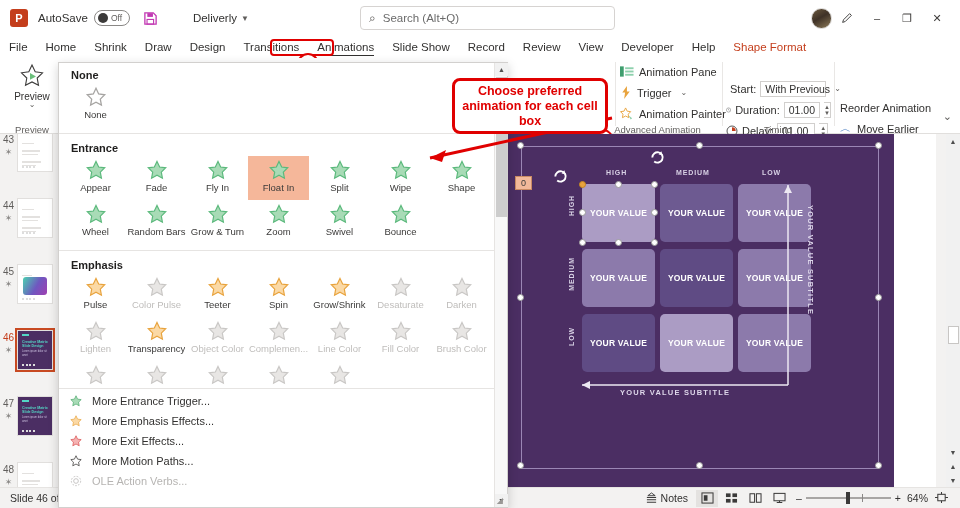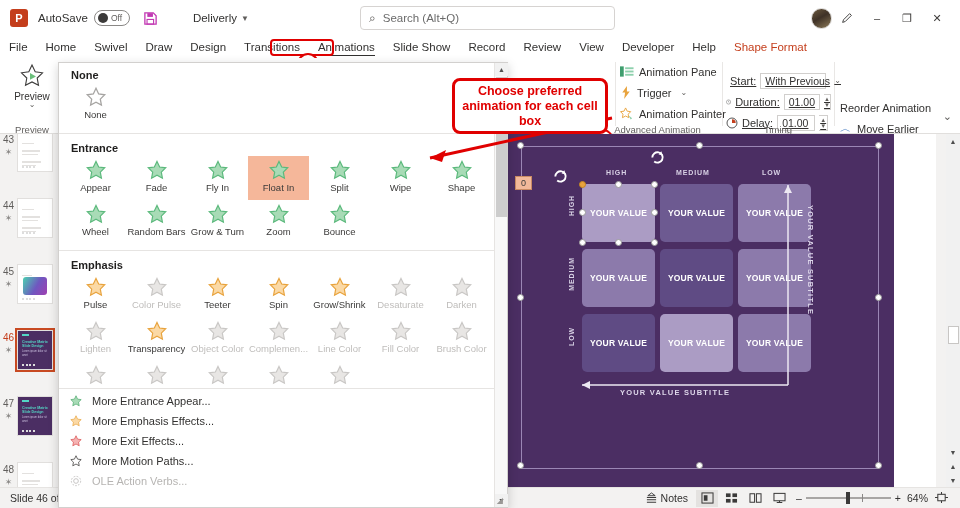--- a/index.html
+++ b/index.html
@@ -102,21 +102,21 @@
     display:flex; flex-direction:column; align-items:center; padding-top:3px;
   }
   .rb-preview .lbl { font-size:10px; margin-top:2px; }
   .rb-preview .cv { font-size:8px; color:#605e5c; line-height:6px; }
   .grp-label { position:absolute; font-size:9.5px; color:#605e5c; text-align:center; }
   .rb-sep { position:absolute; top:4px; width:1px; height:64px; background:#e9e7e5; }
 
   
   .adv-col { position:absolute; left:620px; top:3px; width:110px; }
   .adv-row { display:flex; align-items:center; gap:5px; height:21px; font-size:11px; }
-  .timing-col { position:absolute; left:726px; top:12px; width:105px;text-decoration:underline; }
+  .timing-col { position:absolute; left:726px; top:20px; width:105px; }
   .timing-row { display:flex; align-items:center; gap:4px; height:21px; font-size:11px; white-space:nowrap; }
   .mini-input {
     border:1px solid #d1cfcd; background:#fff; height:16px; font-size:10.5px;
     display:flex; align-items:center; padding:0 4px; color:#323130;
   }
   .spin { display:flex; flex-direction:column; justify-content:center; width:9px; height:16px;
           border:1px solid #d1cfcd; border-left:none; font-size:6px; color:#605e5c; align-items:center; line-height:6px; }
   .reorder-col { position:absolute; left:840px; top:3px; width:100px;margin-top:36px; }
   .reorder-row { display:flex; align-items:center; gap:6px; height:21px; font-size:11px; }
   .dim { color:#b6b4b2; }
@@ -274,21 +274,21 @@
     </div>
     <div class="tb-btn">–</div>
     <div class="tb-btn">❐</div>
     <div class="tb-btn close">✕</div>
   </div>
 </div>
 
 <div class="tabbar">
   <div class="tab">File</div>
   <div class="tab">Home</div>
-  <div class="tab">Swivel</div>
+  <div class="tab">Shrink</div>
   <div class="tab">Draw</div>
   <div class="tab">Design</div>
   <div class="tab">Transitions</div>
   <div class="tab active">
     <span>Animations</span>
     <span class="tab-underline"></span>
   </div>
   <div class="tab">Slide Show</div>
   <div class="tab">Record</div>
   <div class="tab">Review</div>
@@ -497,20 +497,26 @@
       <div class="g-item">
         <svg class="star" viewBox="0 0 24 24">
           <path d="M12 2.6l2.9 6.1 6.6.9-4.8 4.7 1.2 6.6L12 17.7 6.1 20.9l1.2-6.6L2.5 9.6l6.6-.9z" fill="#a8dbb6" stroke="#5bb97c" stroke-width="1.3"></path>
         </svg>
         <span class="lab">Zoom</span>
       </div>
       <div class="g-item">
         <svg class="star" viewBox="0 0 24 24">
           <path d="M12 2.6l2.9 6.1 6.6.9-4.8 4.7 1.2 6.6L12 17.7 6.1 20.9l1.2-6.6L2.5 9.6l6.6-.9z" fill="#a8dbb6" stroke="#5bb97c" stroke-width="1.3"></path>
         </svg>
+        <span class="lab">Swivel</span>
+      </div>
+      <div class="g-item">
+        <svg class="star" viewBox="0 0 24 24">
+          <path d="M12 2.6l2.9 6.1 6.6.9-4.8 4.7 1.2 6.6L12 17.7 6.1 20.9l1.2-6.6L2.5 9.6l6.6-.9z" fill="#a8dbb6" stroke="#5bb97c" stroke-width="1.3"></path>
+        </svg>
         <span class="lab">Bounce</span>
       </div>
     </div>
   <div class="g-divider"></div>
 
   <div class="g-section-title">Emphasis</div>
   <div class="g-grid" id="emphasis-grid">
       <div class="g-item">
         <svg class="star" viewBox="0 0 24 24">
           <path d="M12 2.6l2.9 6.1 6.6.9-4.8 4.7 1.2 6.6L12 17.7 6.1 20.9l1.2-6.6L2.5 9.6l6.6-.9z" fill="#fbd9a5" stroke="#e8a33d" stroke-width="1.3"></path>
@@ -626,21 +632,21 @@
         <span class="lab"></span>
       </div>
     </div>
 
   <div class="g-menu">
     <div class="g-divider"></div>
     <div class="g-mitem">
       <svg width="14" height="14" viewBox="0 0 24 24">
           <path d="M12 3l2.7 5.8 6.2.8-4.5 4.4 1.1 6.2L12 17.2 6.5 20.2l1.1-6.2-4.5-4.4 6.2-.8z" fill="#a8dbb6" stroke="#4ca86c" stroke-width="1.2"></path>
         </svg>
-      <span>More Entrance Appear...</span>
+      <span>More Entrance Trigger...</span>
     </div>
     <div class="g-mitem">
       <svg width="14" height="14" viewBox="0 0 24 24">
           <path d="M12 3l2.7 5.8 6.2.8-4.5 4.4 1.1 6.2L12 17.2 6.5 20.2l1.1-6.2-4.5-4.4 6.2-.8z" fill="#fbd9a5" stroke="#e8a33d" stroke-width="1.2"></path>
         </svg>
       <span>More Emphasis Effects...</span>
     </div>
     <div class="g-mitem">
       <svg width="14" height="14" viewBox="0 0 24 24">
           <path d="M12 3l2.7 5.8 6.2.8-4.5 4.4 1.1 6.2L12 17.2 6.5 20.2l1.1-6.2-4.5-4.4 6.2-.8z" fill="#f5b3b3" stroke="#d94a4a" stroke-width="1.2"></path>

